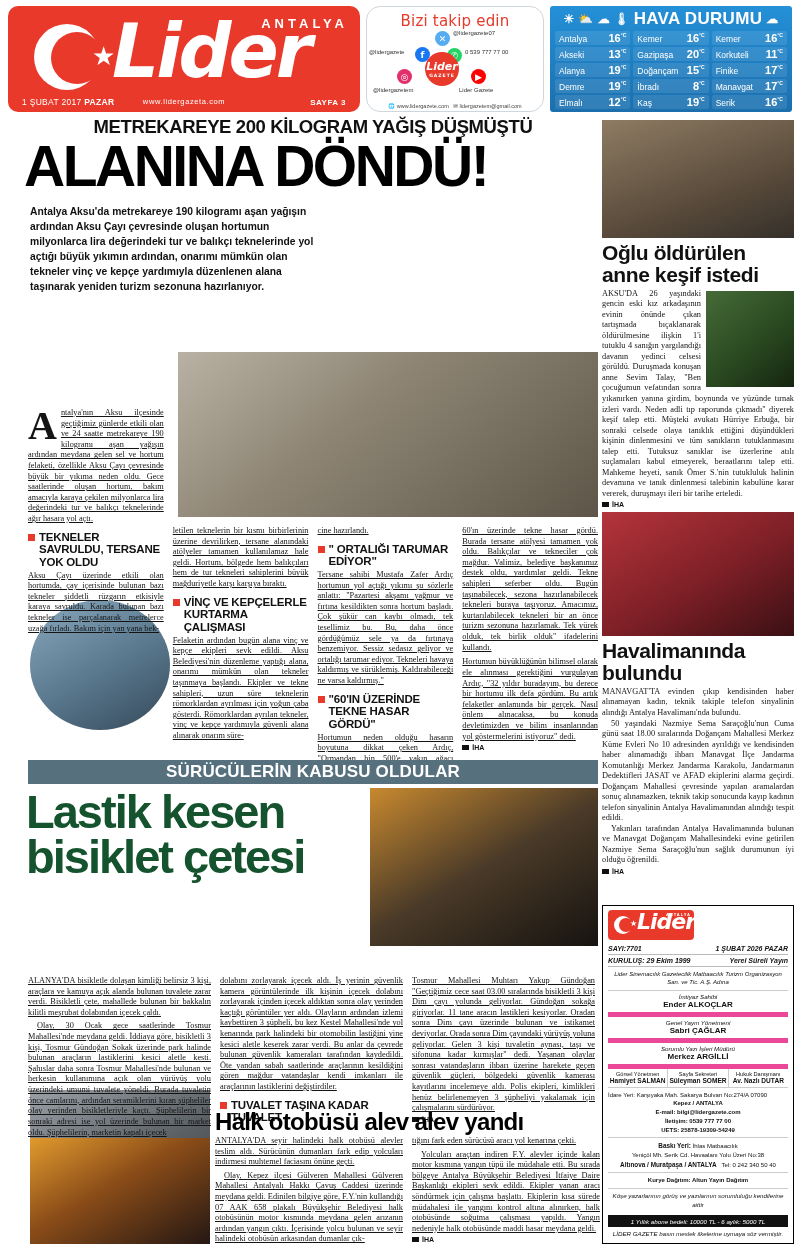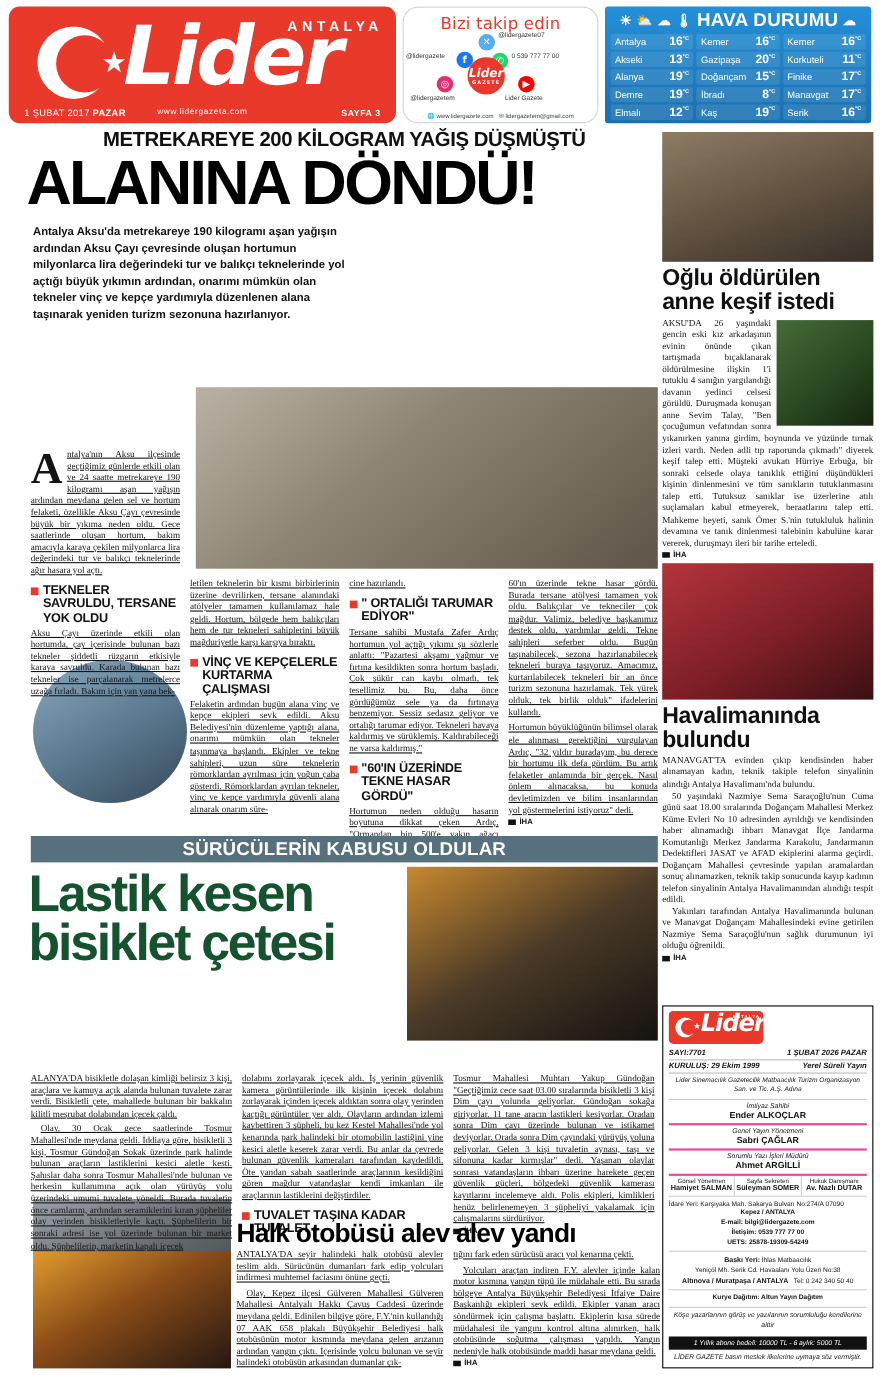--- a/index.html
+++ b/index.html
@@ -212,21 +212,21 @@
   .col-logo .crescent { left:6px; top:6px; width:18px; height:18px; }
   .col-logo .crescent::after { left:5px; top:2px; width:14px; height:14px; }
   .col-logo .star { left:22px; top:10px; font-size:8px; }
   .col-logo .logo-word { left:29px; top:1px; font-size:22px; letter-spacing:-1px; }
   .col-logo .logo-antalya { right:3px; top:2px; font-size:4px; letter-spacing:1px; }
 
   .col-row {
     display: flex; justify-content: space-between; font-size: 7px;
     border-bottom: 1px solid #bbb; padding: 2px 0; font-style: italic; font-weight: bold;
   }
-  .col-center { text-align: center; font-size: 6.5px; padding: 2.5px 0; border-bottom: 2px solid #ec4899; }
+  .col-center { text-align: center; font-size: 6.5px; padding: 2.5px 0; border-bottom: 5px solid #ec4899; }
   .col-center .nm { font-weight: bold; font-size: 8px; font-style: normal; display: block; }
   .col-center .ttl { font-style: italic; font-size: 6.2px; }
   .col-three { display: flex; border-bottom: 1px solid #ccc; }
   .col-three > div { flex: 1; text-align: center; padding: 2.5px 1px; font-size: 5.6px; }
   .col-three > div + div { border-left: 1px solid #ccc; }
   .col-three .nm { font-weight: bold; font-size: 6.6px; display: block; }
   .col-blk { font-size: 6px; padding: 3px 0; border-bottom: 1px solid #ccc; line-height: 1.45; }
   .col-blk b { font-size: 6.4px; }
   .col-blk .ctr { text-align: center; display:block; }
   .col-bar {
@@ -526,21 +526,21 @@
     <div class="col-center">
       <span class="ttl">İmtiyaz Sahibi</span>
       <span class="nm">Ender ALKOÇLAR</span>
     </div>
     <div class="col-center">
       <span class="ttl">Genel Yayın Yönetmeni</span>
       <span class="nm">Sabri ÇAĞLAR</span>
     </div>
     <div class="col-center">
       <span class="ttl">Sorumlu Yazı İşleri Müdürü</span>
-      <span class="nm">Ahmet ARGİLLİ</span>
+      <span class="nm">Merkez ARGİLLİ</span>
     </div>
 
     <div class="col-three">
       <div>
         <span>Görsel Yönetmen</span>
         <span class="nm">Hamiyet SALMAN</span>
       </div>
       <div>
         <span>Sayfa Sekreteri</span>
         <span class="nm">Süleyman SOMER</span>

